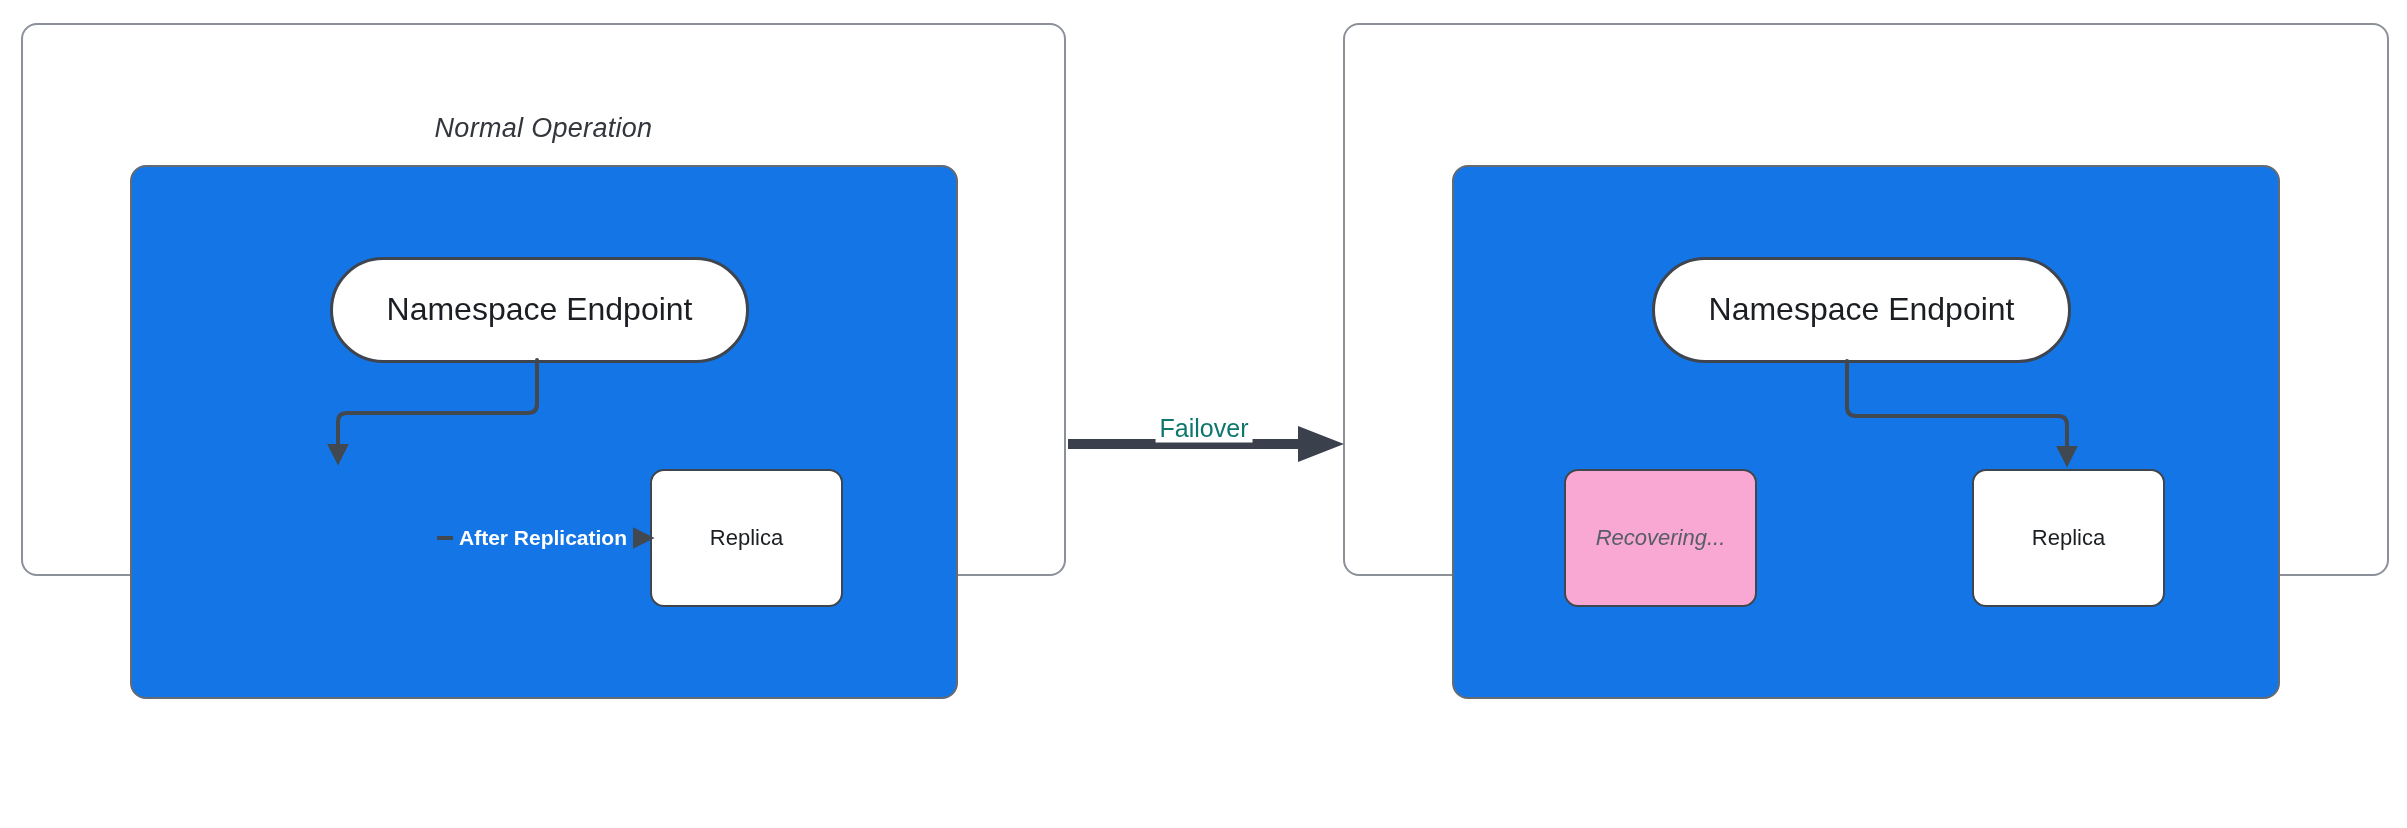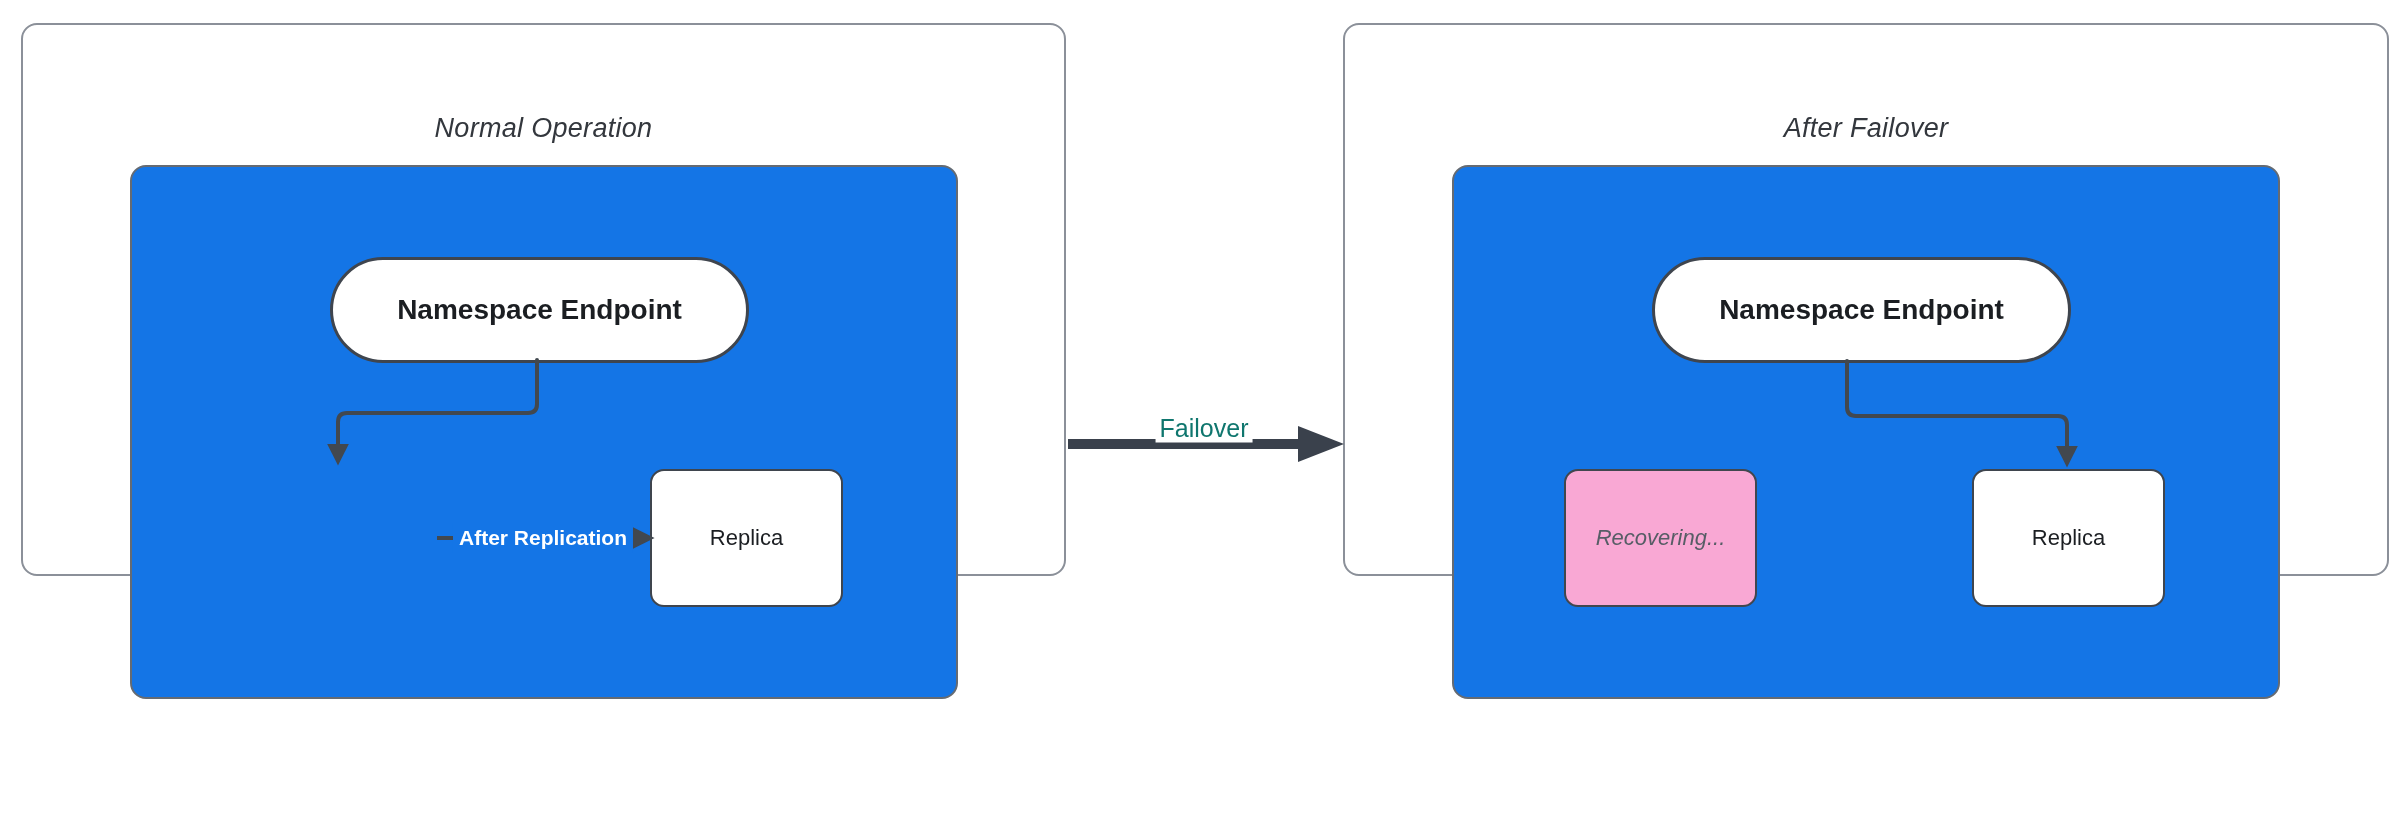--- a/index.html
+++ b/index.html
@@ -22,21 +22,21 @@
     background:#1475e6;border:2px solid #656b73;border-radius:16px;
     box-sizing:border-box;
   }
   .node{
     position:absolute;background:#ffffff;border:2.5px solid #3f454e;
     box-sizing:border-box;display:flex;align-items:center;justify-content:center;
     text-align:center;color:#1b1e22;font-size:22px;line-height:1.35;
   }
   .node.pill{
     left:198px;top:90px;width:419px;height:106px;border-radius:53px;
-    border-width:3px;font-size:28px;font-weight:bold;
+    border-width:3px;font-size:32px;
   }
   .node.box{width:193px;height:138px;top:302px;border-radius:14px;}
   .node.box.pos-left{left:110px;}
   .node.box.pos-right{left:518px;}
   .node.box.recovering{
     background:#f9a8d4;color:#575d66;font-style:italic;border-color:#41474f;
   }
   .edge-label{
     position:absolute;transform:translate(-50%,-50%);white-space:nowrap;
   }
@@ -61,21 +61,20 @@
       <div class="node pill">
         <span>Namespace Endpoint</span>
       </div>
       <div class="node box pos-right">
         <span>Replica</span>
       </div>
     </div>
   </div>
 
   <div class="panel right">
-    <div class="panel-title">After Failover</div>
     <div class="container-blue">
       <div class="node pill">
         <span>Namespace Endpoint</span>
       </div>
       <div class="node box pos-left recovering">
         <span>Recovering...</span>
       </div>
       <div class="node box pos-right">
         <span>Replica</span>
       </div>

